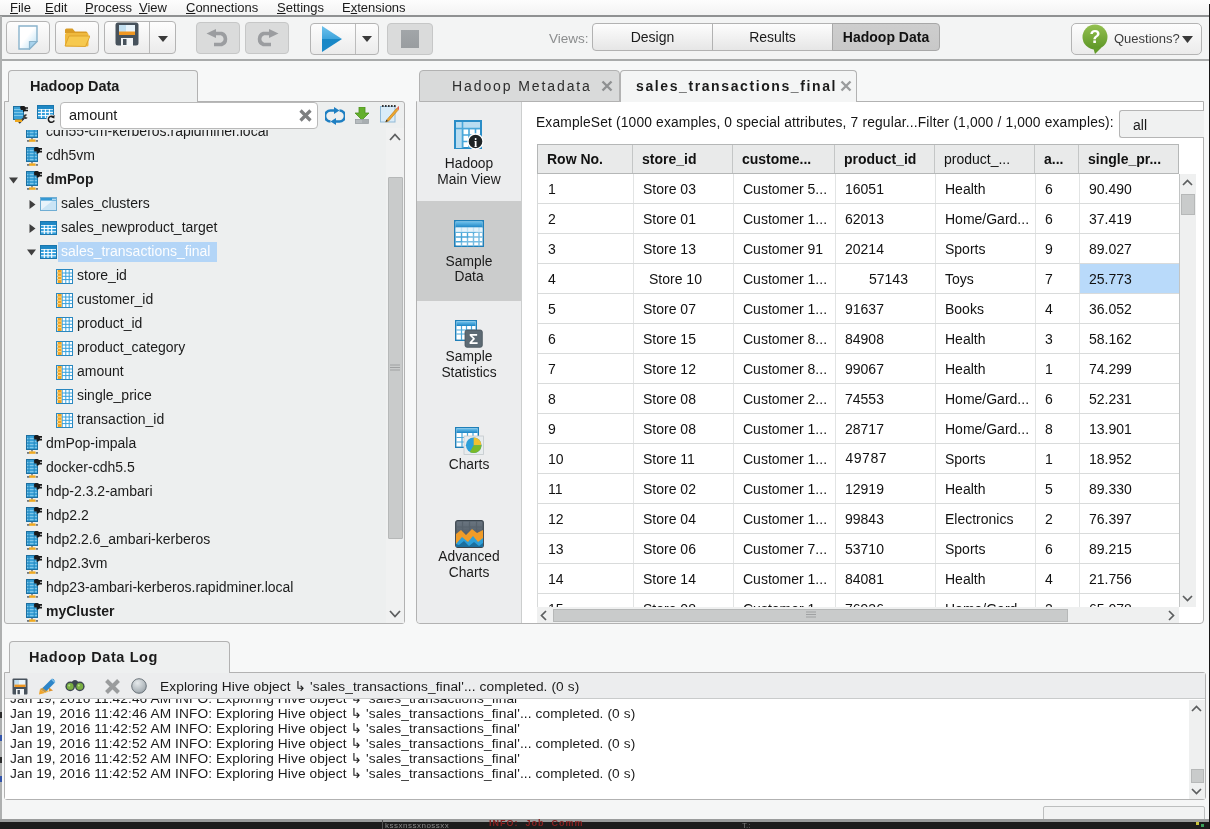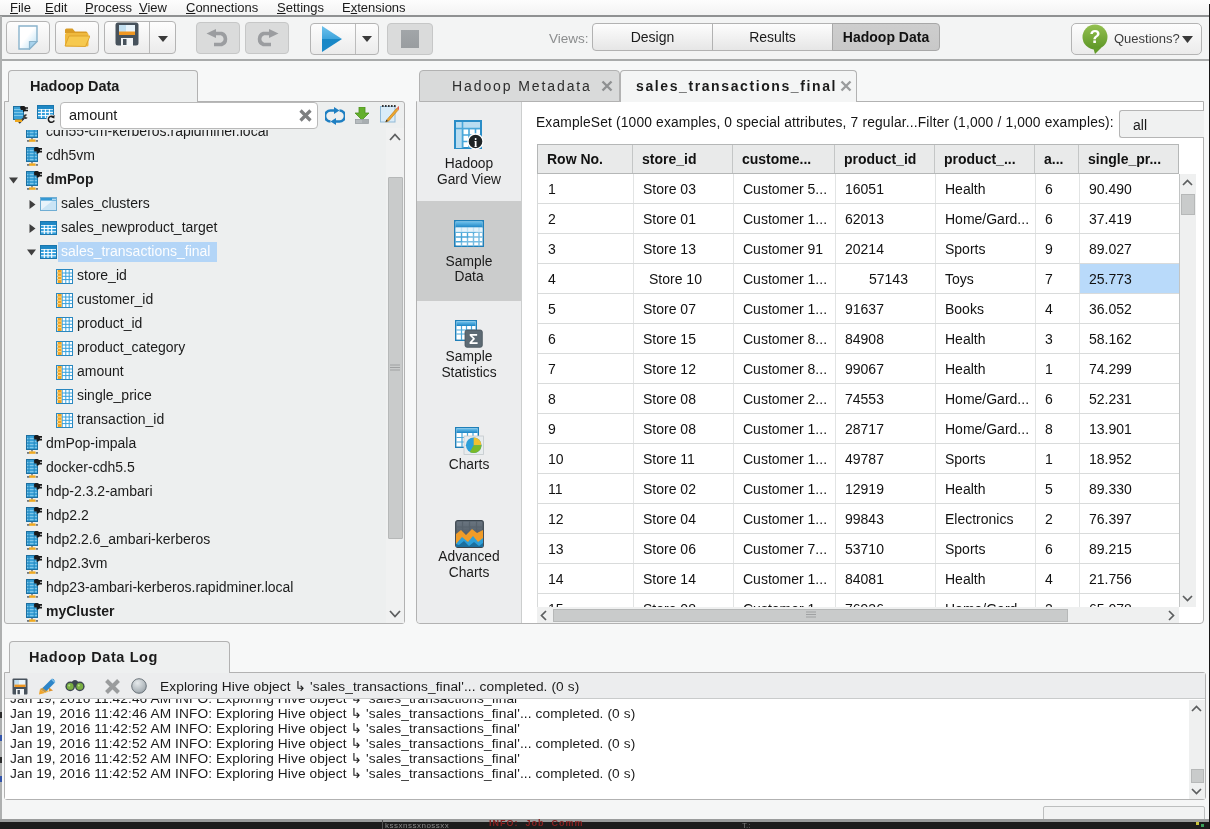--- a/index.html
+++ b/index.html
@@ -402,21 +402,21 @@
       <rect x="1" y="1" width="26" height="27" fill="#ffffff" stroke="#2a8dc7" stroke-width="2"></rect>
       <path d="M2 8.5 h24 M2 15 h24 M2 21.5 h24" stroke="#49a7d9" stroke-width="1.6"></path>
       <path d="M8.5 2 v26 M15 2 v26 M21.5 2 v26" stroke="#49a7d9" stroke-width="1.6"></path>
       <rect x="2" y="2" width="6" height="26" fill="#b9ddf1"></rect>
       <rect x="2" y="2" width="24" height="6" fill="#b9ddf1"></rect>
       <path d="M2 8.5 h24 M8.5 2 v26" stroke="#49a7d9" stroke-width="1.6"></path>
       <circle cx="21.5" cy="21.5" r="7.5" fill="#1f2426" stroke="#fff" stroke-width="1.3"></circle>
       <text x="21.5" y="26.5" font-size="11.5" font-weight="bold" fill="#fff" text-anchor="middle" font-family="Liberation Serif,serif">i</text>
     </svg>
 <div class="abs" style="left:469px;top:156px;width:160px;margin-left:-80px;text-align:center;font-size:13.8px;color:#1b1b1b;">Hadoop</div>
-    <div class="abs" style="left:469px;top:171.5px;width:160px;margin-left:-80px;text-align:center;font-size:13.8px;color:#1b1b1b;">Gard View</div>
+    <div class="abs" style="left:469px;top:171.5px;width:160px;margin-left:-80px;text-align:center;font-size:13.8px;color:#1b1b1b;">Main View</div>
 <svg class="abs" style="left:454px;top:220px;" width="30" height="27" viewBox="0 0 30 27">
       <defs>
         <linearGradient id="th" x1="0" y1="0" x2="0" y2="1">
           <stop offset="0" stop-color="#70c3ee"></stop>
           <stop offset="1" stop-color="#1b84c4"></stop>
         </linearGradient>
       </defs>
       <rect x="0.8" y="0.8" width="28.4" height="25.4" fill="#ffffff" stroke="#1f7fb8" stroke-width="1.6"></rect>
       <rect x="1.5" y="1.5" width="27" height="6" fill="url(#th)"></rect>
       <path d="M1.5 12.2 h27 M1.5 17 h27 M1.5 21.8 h27" stroke="#49a7d9" stroke-width="1.4"></path>
@@ -467,21 +467,21 @@
 <div class="abs" style="left:1119px;top:110px;width:85px;height:28px;background:#f0f1f1;border:1px solid #b5b5b5;border-radius:3px 0 0 3px;border-right:none;box-sizing:border-box;"></div>
 <div class="abs" style="left:1133px;top:117px;font-size:14px;color:#1a1a1a;">all</div>
 <div class="abs" style="left:537px;top:144px;width:642px;height:30px;background:#e9eaea;border:1px solid #b5b7b7;box-sizing:border-box;"></div>
 <div class="cell" style="left:547px;top:151px;width:81px;font-weight:bold;">Row No.</div>
 <div class="cell" style="left:642px;top:151px;width:86px;font-weight:bold;">store_id</div>
 <div class="abs" style="left:632px;top:145px;width:1px;height:28px;background:#c4c6c6;"></div>
 <div class="cell" style="left:742px;top:151px;width:88px;font-weight:bold;">custome...</div>
 <div class="abs" style="left:732px;top:145px;width:1px;height:28px;background:#c4c6c6;"></div>
 <div class="cell" style="left:844px;top:151px;width:86px;font-weight:bold;">product_id</div>
 <div class="abs" style="left:834px;top:145px;width:1px;height:28px;background:#c4c6c6;"></div>
-<div class="cell" style="left:944px;top:151px;width:86px;font-weight:bold;">product_...</div>
+<div class="cell" style="left:944px;top:151px;width:86px;font-weight:normal;">product_...</div>
 <div class="abs" style="left:934px;top:145px;width:1px;height:28px;background:#c4c6c6;"></div>
 <div class="cell" style="left:1044px;top:151px;width:30px;font-weight:bold;">a...</div>
 <div class="abs" style="left:1034px;top:145px;width:1px;height:28px;background:#c4c6c6;"></div>
 <div class="cell" style="left:1088px;top:151px;width:87px;font-weight:bold;">single_pr...</div>
 <div class="abs" style="left:1078px;top:145px;width:1px;height:28px;background:#c4c6c6;"></div>
 <div class="abs" style="left:537px;top:174px;width:642px;height:433px;overflow:hidden;background:#ffffff;border-left:1px solid #d8dada;box-sizing:border-box;">
 <div class="abs" style="left:0;top:0px;width:642px;height:30px;border-bottom:1px solid #d9dbdb;box-sizing:border-box;"></div>
 <div class="cell" style="left:10px;top:7px;width:81px;">1</div>
 <div class="cell" style="left:105px;top:7px;width:86px;">Store 03</div>
 <div class="cell" style="left:205px;top:7px;width:88px;">Customer 5...</div>
@@ -605,21 +605,21 @@
 <div class="abs" style="left:95px;top:240px;width:1px;height:29px;background:#e2e4e4;"></div>
 <div class="abs" style="left:195px;top:240px;width:1px;height:29px;background:#e2e4e4;"></div>
 <div class="abs" style="left:297px;top:240px;width:1px;height:29px;background:#e2e4e4;"></div>
 <div class="abs" style="left:397px;top:240px;width:1px;height:29px;background:#e2e4e4;"></div>
 <div class="abs" style="left:497px;top:240px;width:1px;height:29px;background:#e2e4e4;"></div>
 <div class="abs" style="left:541px;top:240px;width:1px;height:29px;background:#e2e4e4;"></div>
 <div class="abs" style="left:0;top:270px;width:642px;height:30px;border-bottom:1px solid #d9dbdb;box-sizing:border-box;"></div>
 <div class="cell" style="left:10px;top:277px;width:81px;">10</div>
 <div class="cell" style="left:105px;top:277px;width:86px;">Store 11</div>
 <div class="cell" style="left:205px;top:277px;width:88px;">Customer 1...</div>
-<div class="cell" style="left:307px;top:277px;width:86px;">49787</div>
+<div class="cell" style="left:307px;top:277px;width:86px;font-family:Liberation Mono, monospace;">49787</div>
 <div class="cell" style="left:407px;top:277px;width:86px;">Sports</div>
 <div class="cell" style="left:507px;top:277px;width:30px;">1</div>
 <div class="cell" style="left:551px;top:277px;width:87px;">18.952</div>
 <div class="abs" style="left:95px;top:270px;width:1px;height:29px;background:#e2e4e4;"></div>
 <div class="abs" style="left:195px;top:270px;width:1px;height:29px;background:#e2e4e4;"></div>
 <div class="abs" style="left:297px;top:270px;width:1px;height:29px;background:#e2e4e4;"></div>
 <div class="abs" style="left:397px;top:270px;width:1px;height:29px;background:#e2e4e4;"></div>
 <div class="abs" style="left:497px;top:270px;width:1px;height:29px;background:#e2e4e4;"></div>
 <div class="abs" style="left:541px;top:270px;width:1px;height:29px;background:#e2e4e4;"></div>
 <div class="abs" style="left:0;top:300px;width:642px;height:30px;border-bottom:1px solid #d9dbdb;box-sizing:border-box;"></div>

